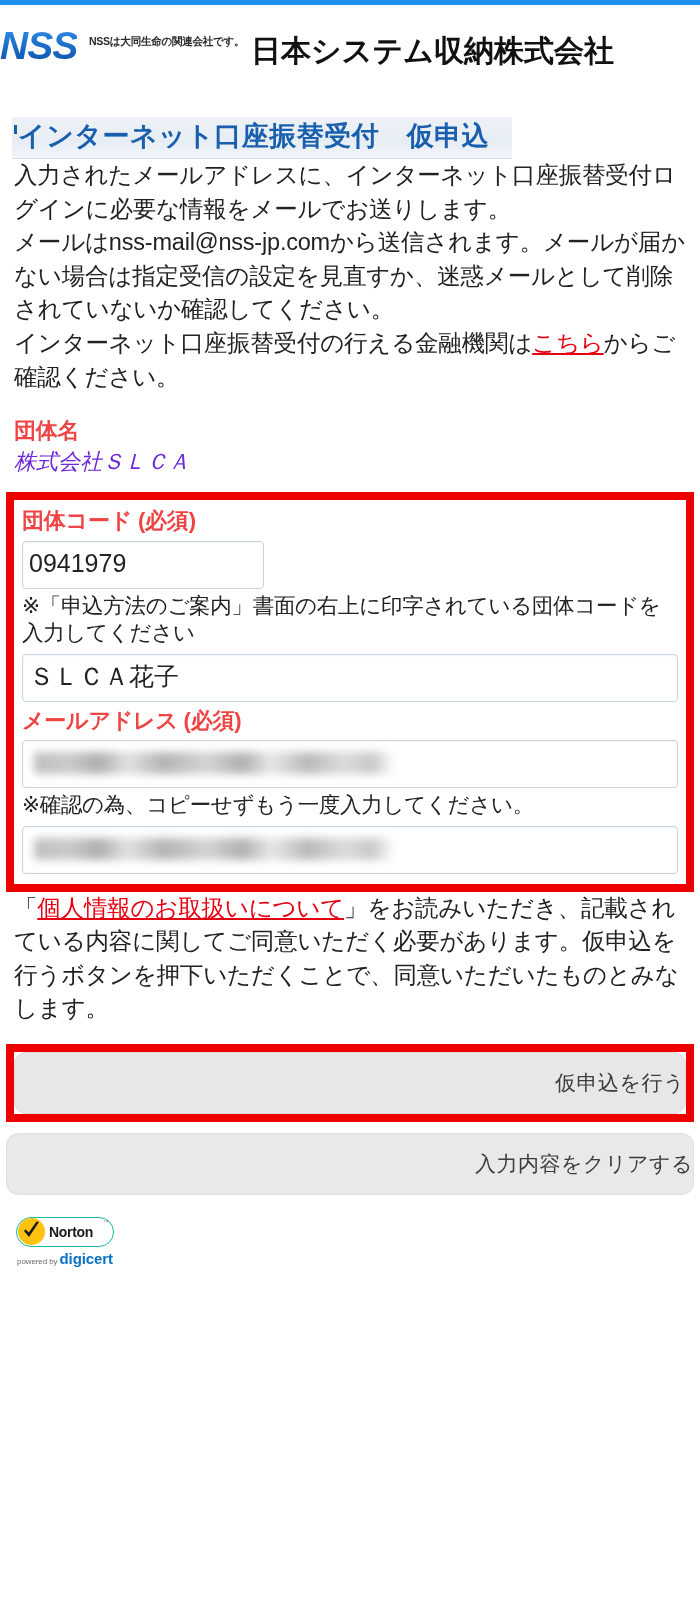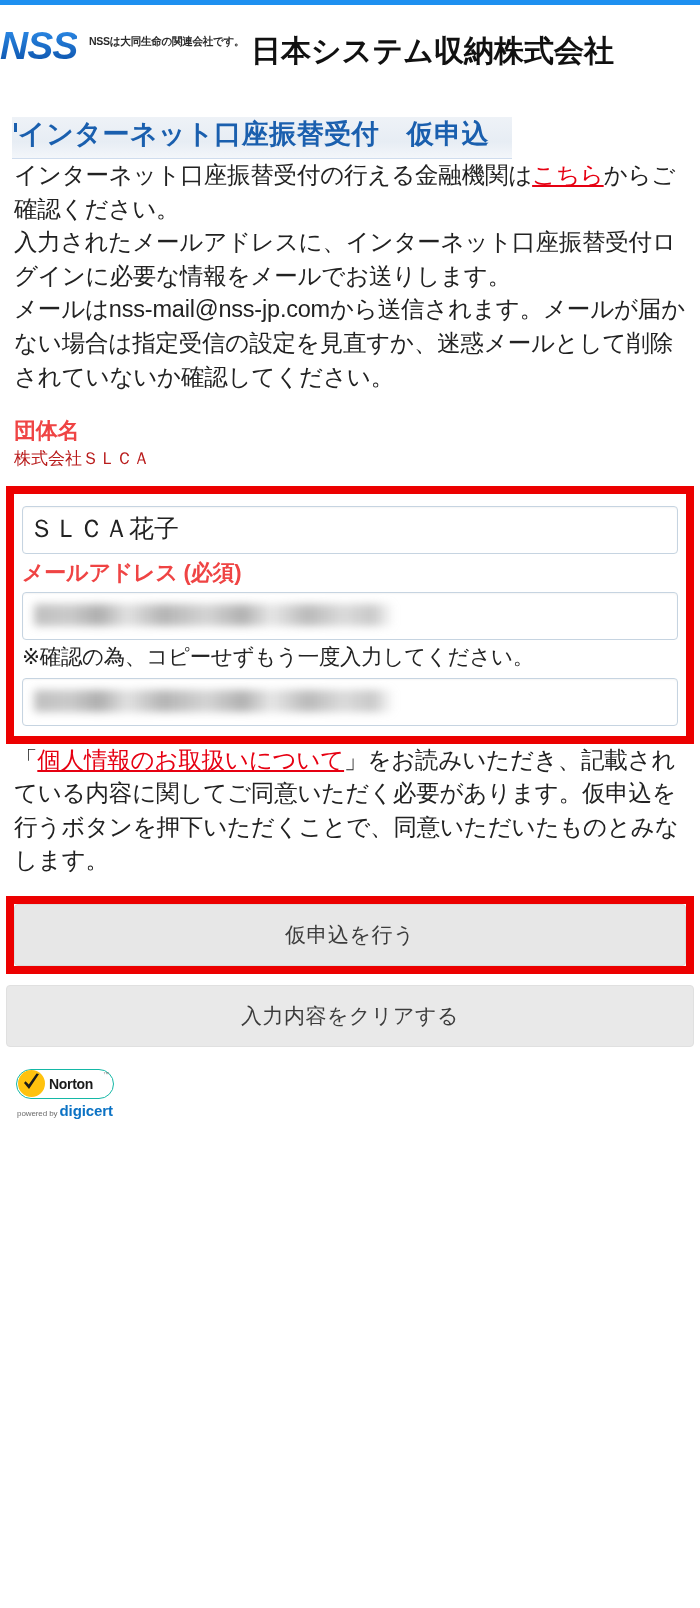--- a/index.html
+++ b/index.html
@@ -118,24 +118,25 @@
 
   
   .field-label-green {
     color: #ef4444;
     font-weight: bold;
     font-size: 22px;
     line-height: 1.2;
     letter-spacing: -0.2px;
   }
   .readonly-value {
-    font-size: 17px;
-    color: #b91c1c;
+    font-size: 22px;
+    color: #6d28d9;
     line-height: 1.3;
     letter-spacing: 0px;
+    font-style: italic;
   }
   .group-name-block { margin-top: 24px; }
   .group-name-block .readonly-value { margin-top: 3px; }
 
   
   .redbox {
     border: 8px solid #ec0000;
     margin: 16px 6px 0 6px;
     padding: 6px 8px 10px 8px;
     background: #ffffff;
@@ -206,24 +207,25 @@
     margin: 18px 6px 0 6px;
   }
   button.btn {
     display: block;
     width: 100%;
     font-family: "Liberation Sans", sans-serif;
     font-size: 21px;
     color: #3c3c3c;
     background: #e7e7e7;
     border: 1px solid #dcdcdc;
-    border-radius: 4px;
+    border-radius: 12px;
     padding: 16px 0;
     cursor: pointer;
     letter-spacing: 0.5px;
+    text-align: right;
   }
   button.btn.secondary {
     margin: 11px 6px 0 6px;
     width: calc(100% - 12px);
     background: #e9e9e9;
     border-color: #e0e0e0;
   }
 
   
   .seal {
@@ -283,43 +285,48 @@
 <header class="header">
   <div class="logo-row">
     <div class="logo-mark">NSS</div>
     <div class="logo-text-wrap">
       <div class="logo-tagline">NSSは大同生命の関連会社です。</div>
       <div class="logo-company">日本システム収納株式会社</div>
     </div>
   </div>
 </header>
 
-<div style="padding:0 0 0 0;font-family:Liberation Mono, monospace;">
+<div style="padding:0 0 0 0;">
   <div class="page-title-band">
     <span class="title-tick"></span><span class="page-title">インターネット口座振替受付　仮申込</span>
   </div>
 </div>
 
 <main class="content">
+
+  <p class="body-text para-intro" style="white-space: pre-line;">入力されたメールアドレスに、インターネット口座振替受付ログインに必要な情報をメールでお送りします。
+メールはnss-mail@nss-jp.comから送信されます。メールが届かない場合は指定受信の設定を見直すか、迷惑メールとして削除されていないか確認してください。</p>
 
   <p class="body-text para-link">
     <span>インターネット口座振替受付の行える金融機関は</span><a href="#" class="link-red">こちら</a><span>からご確認ください。</span>
   </p>
 
-  <p class="body-text para-intro" style="white-space: pre-line;">入力されたメールアドレスに、インターネット口座振替受付ログインに必要な情報をメールでお送りします。
-メールはnss-mail@nss-jp.comから送信されます。メールが届かない場合は指定受信の設定を見直すか、迷惑メールとして削除されていないか確認してください。</p>
-
   <div class="group-name-block">
     <div class="field-label-green">団体名</div>
     <div class="readonly-value">株式会社ＳＬＣＡ</div>
   </div>
 </main>
 
 <section class="redbox">
 
+  <div class="field">
+    <div class="field-label-green">団体コード (必須)</div>
+    <input class="txt code" type="text" value="0941979" style="">
+    <p class="hint">※「申込方法のご案内」書面の右上に印字されている団体コードを入力してください</p>
+  </div>
 
   <div class="field">
     <input class="txt wide" type="text" value="ＳＬＣＡ花子" style="">
   </div>
 
   <div class="field">
     <div class="field-label-green">メールアドレス (必須)</div>
 
     <div class="blurred-wrap">
       <input class="txt wide" type="text" value="" style="">

